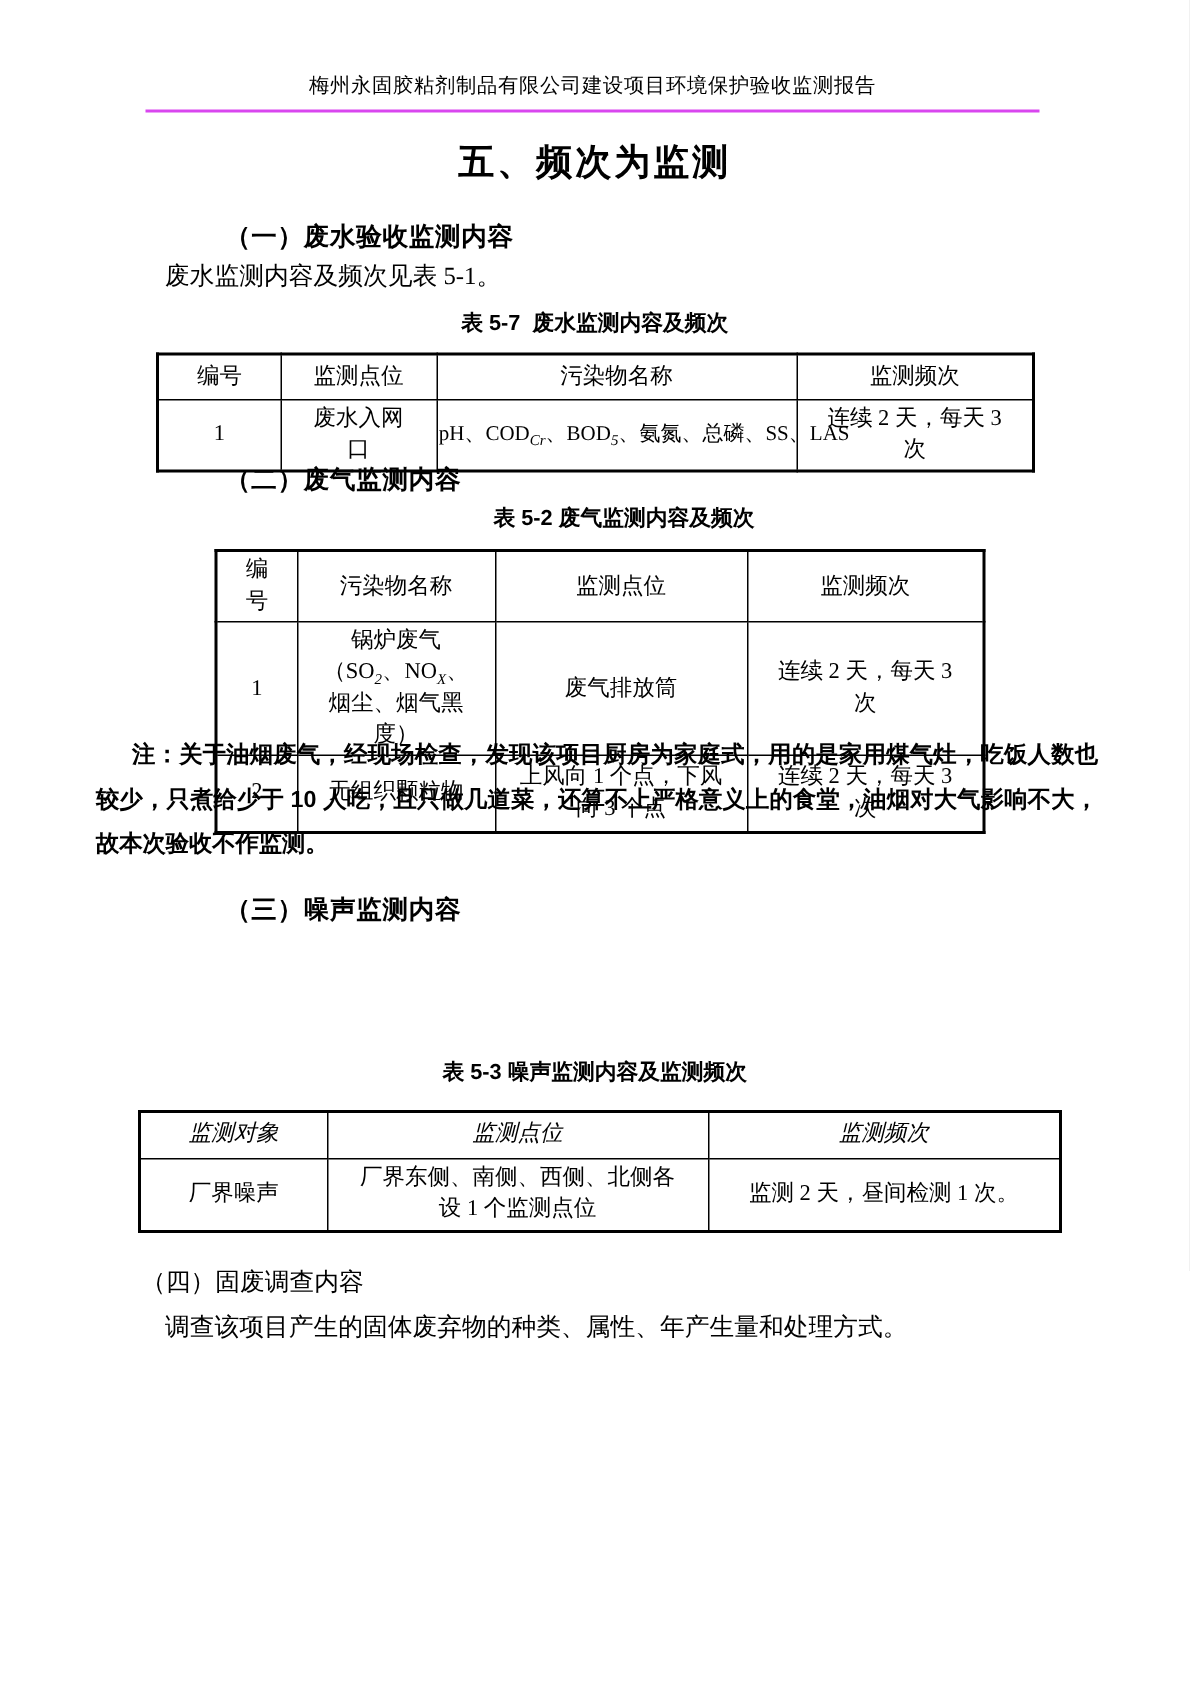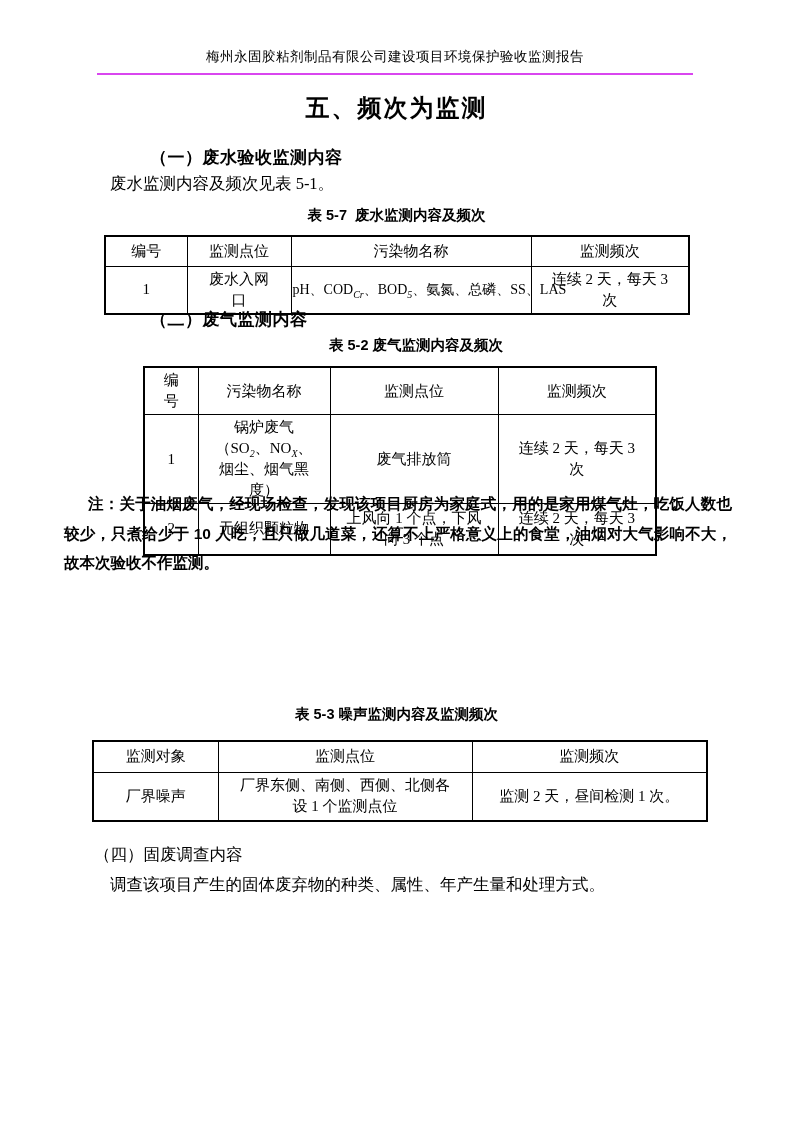--- a/index.html
+++ b/index.html
@@ -52,21 +52,21 @@
     font-size:15px; font-weight:normal; padding:2px 16px; line-height:21px;
   }
   .tbl-1 { left:104px; top:235px; width:584px; }
   .tbl-1 th { height:30px; }
   .tbl-1 td { height:31px; }
   .pollutant-cell { font-size:14px; white-space:nowrap; padding:1px 1px; }
   .tbl-2 { left:143px; top:366px; width:512px; }
   .tbl-2 th { height:29px; }
   .tbl-2 td { height:51px; }
   .tbl-3 { left:92px; top:740px; width:614px; }
-  .tbl-3 th { height:31px; }
+  .tbl-3 th { height:31px;font-style:italic; }
   .tbl-3 td { height:49px; }
   sub { font-size:10px; line-height:0;font-style:italic; }
 
   .note {
     position:absolute; left:64px; top:489px; width:668px;
     font-size:15.5px; line-height:29.5px; text-indent:24px; text-align:justify;
   }
   .doc-footer {
     position:absolute; left:0; top:1037px; width:793px;
     text-align:center; font-size:13.5px;
@@ -137,20 +137,21 @@
       <td>2</td>
       <td>无组织颗粒物</td>
       <td>上风向 1 个点，下风向 3 个点</td>
       <td>连续 2 天，每天 3 次</td>
     </tr>
   </tbody>
     </table>
 
   <div class="note hei">注：关于油烟废气，经现场检查，发现该项目厨房为家庭式，用的是家用煤气灶，吃饭人数也较少，只煮给少于 10 人吃，且只做几道菜，还算不上严格意义上的食堂，油烟对大气影响不大，故本次验收不作监测。</div>
 
+  <div class="sec-heading h-3 hei">（三）噪声监测内容</div>
   <div class="tbl-caption cap-3 hei">表 5-3 噪声监测内容及监测频次</div>
 
   <table class="tbl-3">
     <colgroup>
         <col style="width:125px">
         <col style="width:254px">
         <col style="width:235px">
       </colgroup>
     <tbody>
         <tr>

